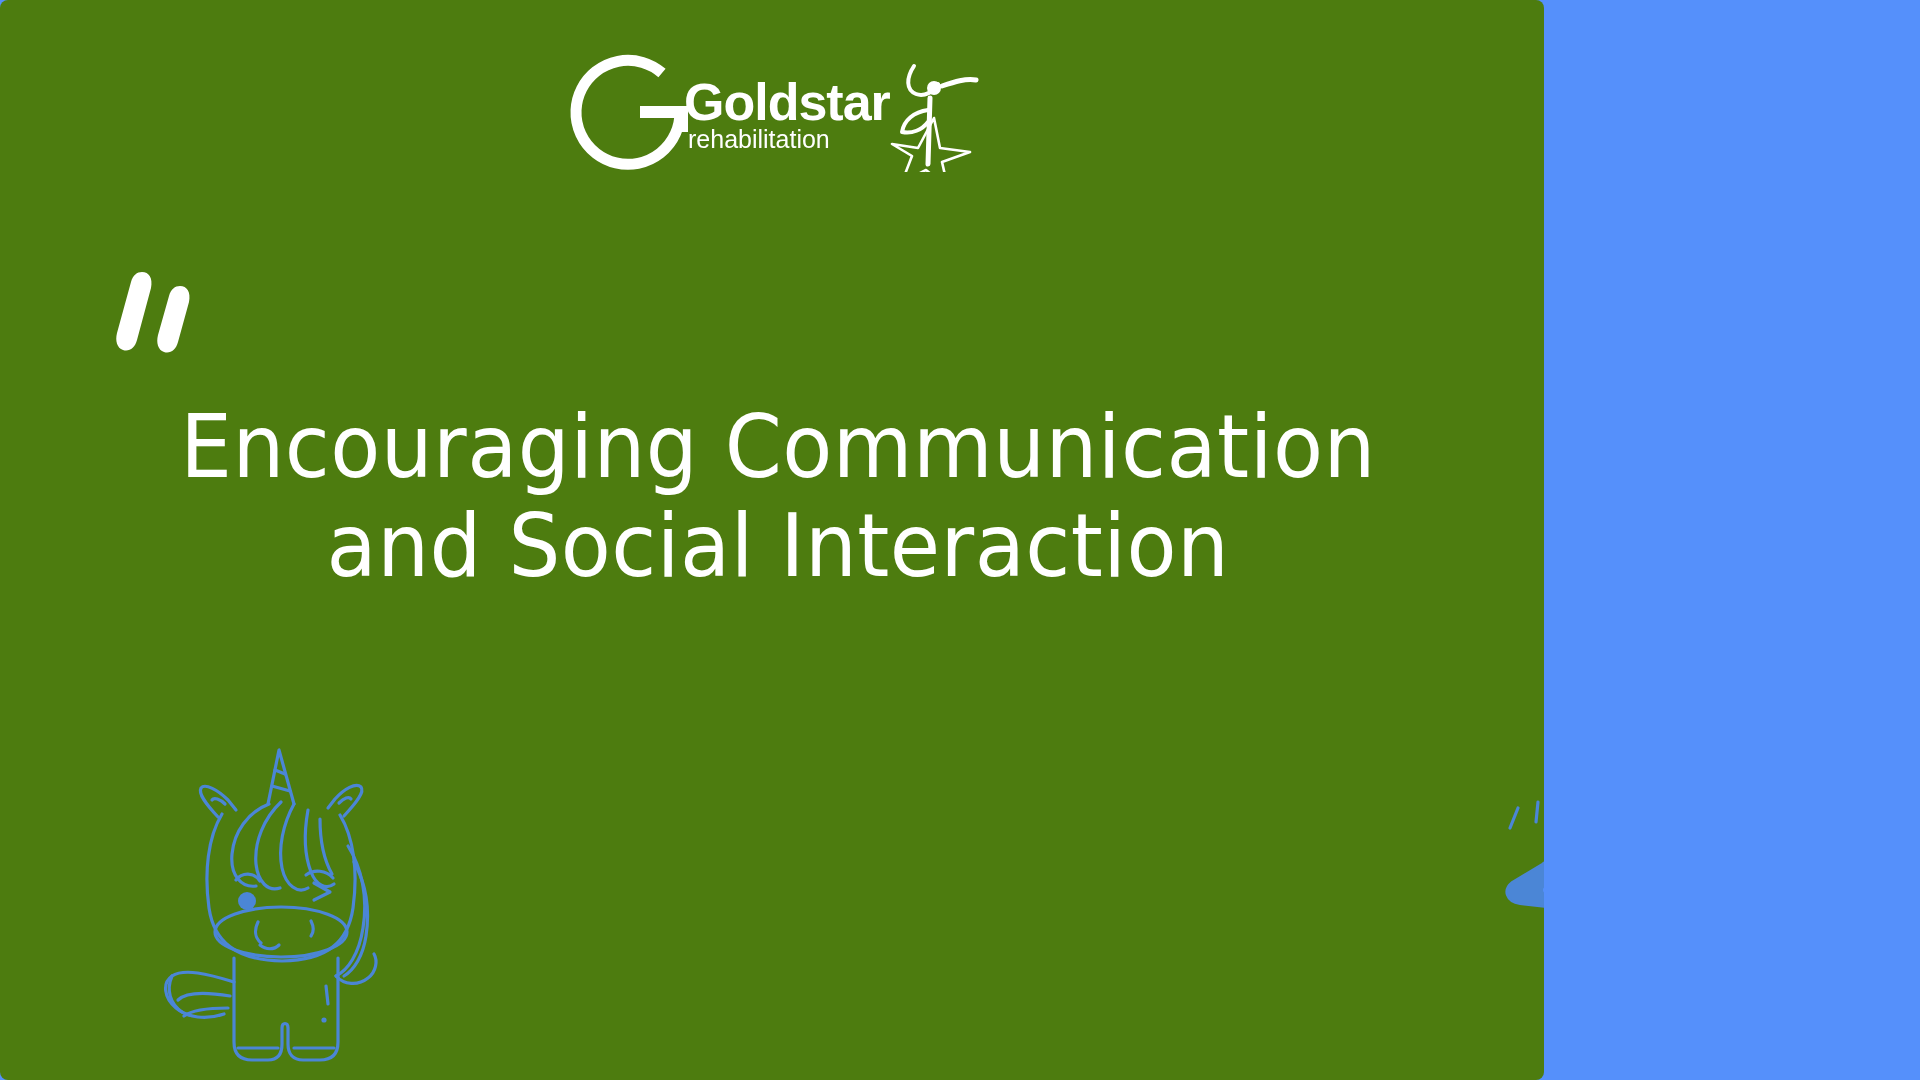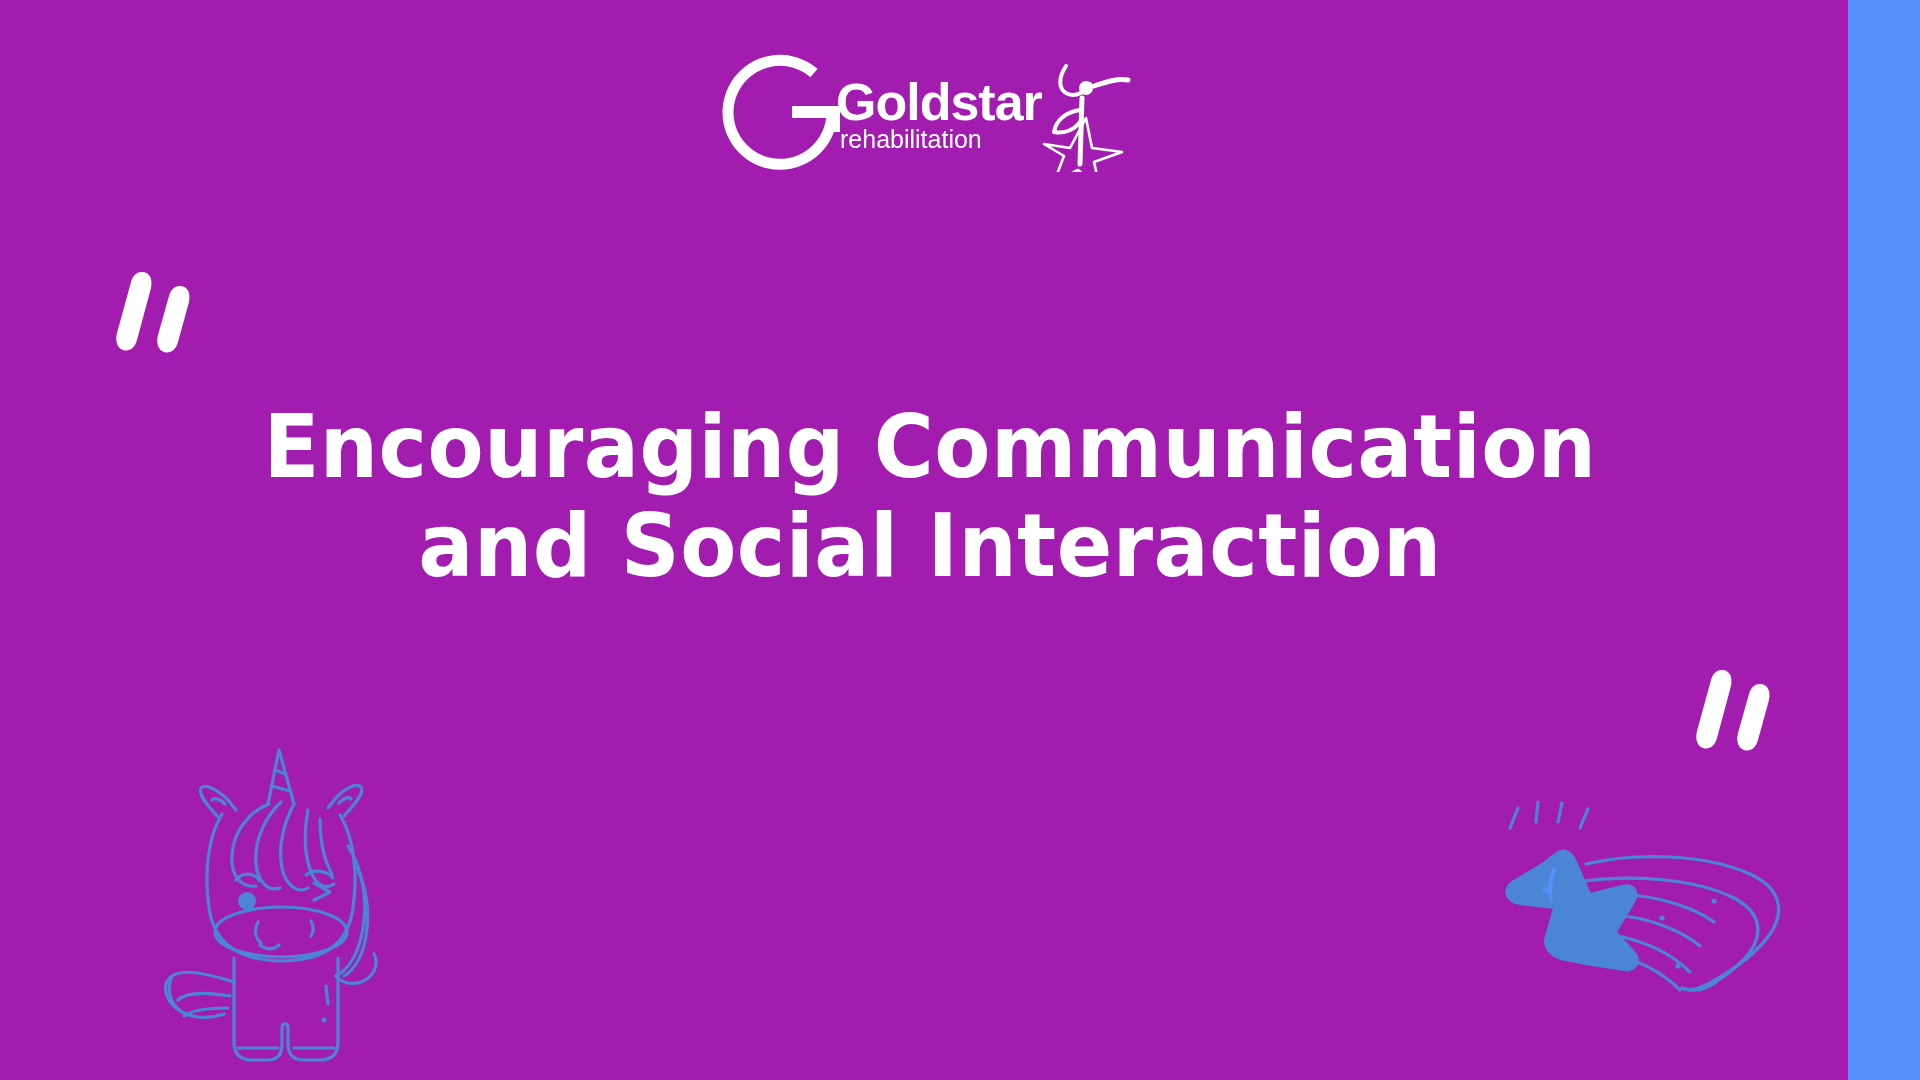--- a/index.html
+++ b/index.html
@@ -9,24 +9,25 @@
   }
   body {
     width: 1920px;
     height: 1080px;
     overflow: hidden;
     font-family: "Liberation Sans", sans-serif;
   }
 
   #slide {
     position: relative;
-    width: 1848px;
+    width: 1544px;
     height: 1080px;
-    background: #a21caf;
+    background: #4d7c0f;
     overflow: hidden;
+    border-radius: 8px;
   }
 
   
   .bg-art {
     position: absolute;
     pointer-events: none;
   }
   #unicorn-art {
     left: 148px;
     top: 742px;
@@ -71,21 +72,21 @@
   #headline {
     position: absolute;
     left: 12px;
     right: 0;
     top: 398px;
     text-align: center;
     color: #ffffff;
     font-family: "DejaVu Sans", sans-serif;
     font-size: 88px;
     line-height: 1.12;
-    font-weight: 700;
+    font-weight: 400;
     letter-spacing: 0.5px;
     -webkit-font-smoothing: antialiased;
   }
   #headline .line {
     display: block;
     white-space: nowrap;
     transform: scaleX(0.93);
   }
 
   

